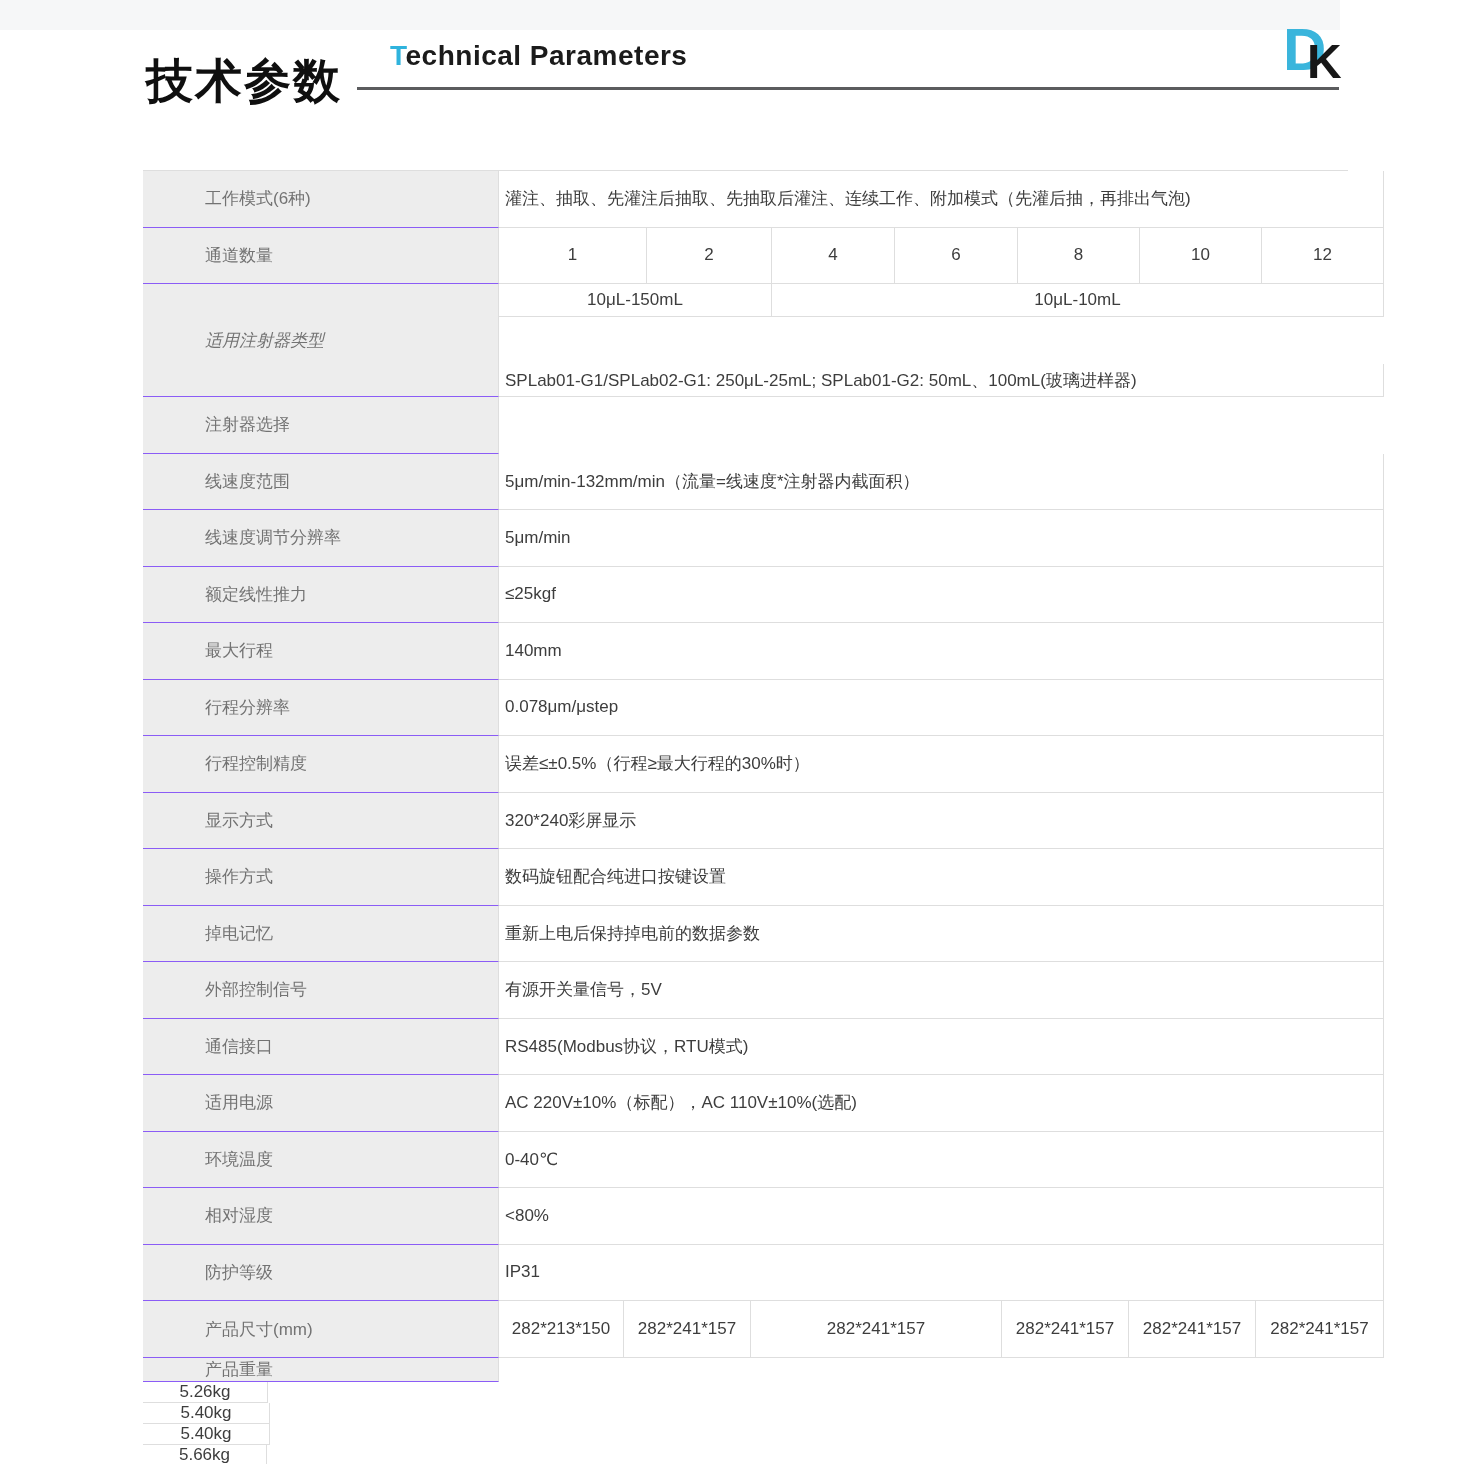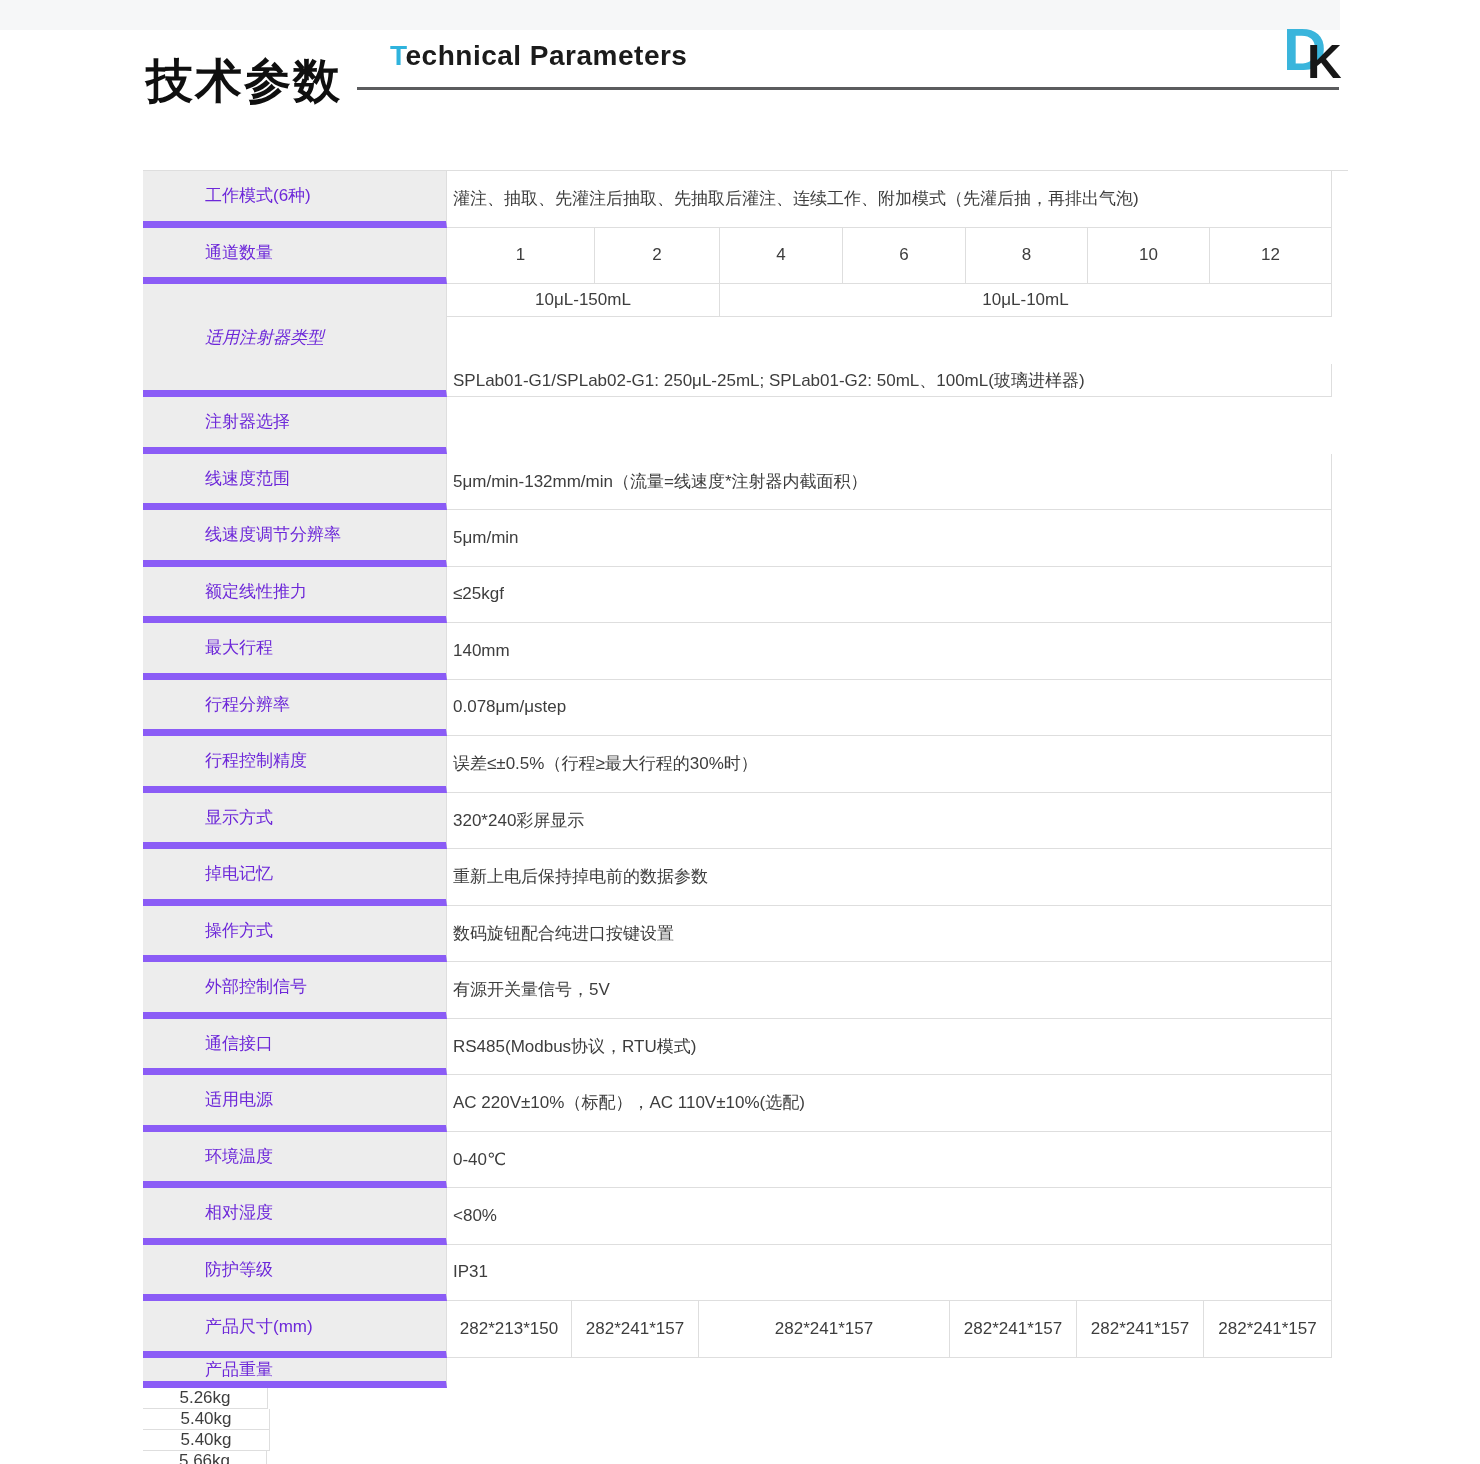--- a/index.html
+++ b/index.html
@@ -18,22 +18,22 @@
   .logo{position:absolute;left:1283px;top:20px;width:70px;height:80px;}
   .logo .d{position:absolute;left:0;top:0;font-size:60px;line-height:1;font-weight:800;color:#3ab5dc;}
   .logo .k{position:absolute;left:24px;top:18px;font-size:48px;line-height:1;font-weight:800;color:#171717;}
   
   .spec-table{position:absolute;left:143px;top:170px;width:1205px;border-top:1px solid #dedede;}
   .row{display:flex;height:56.5px;}
   .row.dims{height:57px;}
   .row.last{height:50px;flex-direction:column;}
   .rowgroup{display:flex;height:113px;}
   .lbl{
-    flex:none;width:304px;background:#ededed;border-right:1px solid #dedede;border-bottom:7px solid #8b5cf6;
-    display:flex;align-items:center;padding-left:62px;font-size:17px;color:#6d28d9;
+    flex:none;width:356px;background:#ededed;border-right:1px solid #dedede;border-bottom:1px solid #8b5cf6;
+    display:flex;align-items:center;padding-left:62px;font-size:17px;color:#737373;
   }
   .lbl.tall{height:113px;font-style:italic;}
   .sub{flex:none;width:885px;display:flex;flex-direction:column;gap:47px;}
   .subrow{display:flex;height:56.5px;}
   .cell{
     background:#fff;border-right:1px solid #dedede;border-bottom:1px solid #dedede;
     display:flex;align-items:center;justify-content:center;text-align:center;
     font-size:17px;color:#3d3d3d;flex:none;
   }
   .cell.left{justify-content:flex-start;text-align:left;padding-left:6px;}
@@ -115,26 +115,26 @@
   </div>
   <div class="row">
     <div class="lbl">行程控制精度</div>
     <div class="cell left wfull">误差≤±0.5%（行程≥最大行程的30%时）</div>
   </div>
   <div class="row">
     <div class="lbl">显示方式</div>
     <div class="cell left wfull">320*240彩屏显示</div>
   </div>
   <div class="row">
+    <div class="lbl">操作方式</div>
+    <div class="cell left wfull">数码旋钮配合纯进口按键设置</div>
+  </div>
+  <div class="row">
     <div class="lbl">掉电记忆</div>
     <div class="cell left wfull">重新上电后保持掉电前的数据参数</div>
-  </div>
-  <div class="row">
-    <div class="lbl">操作方式</div>
-    <div class="cell left wfull">数码旋钮配合纯进口按键设置</div>
   </div>
   <div class="row">
     <div class="lbl">外部控制信号</div>
     <div class="cell left wfull">有源开关量信号，5V</div>
   </div>
   <div class="row">
     <div class="lbl">通信接口</div>
     <div class="cell left wfull">RS485(Modbus协议，RTU模式)</div>
   </div>
   <div class="row">

